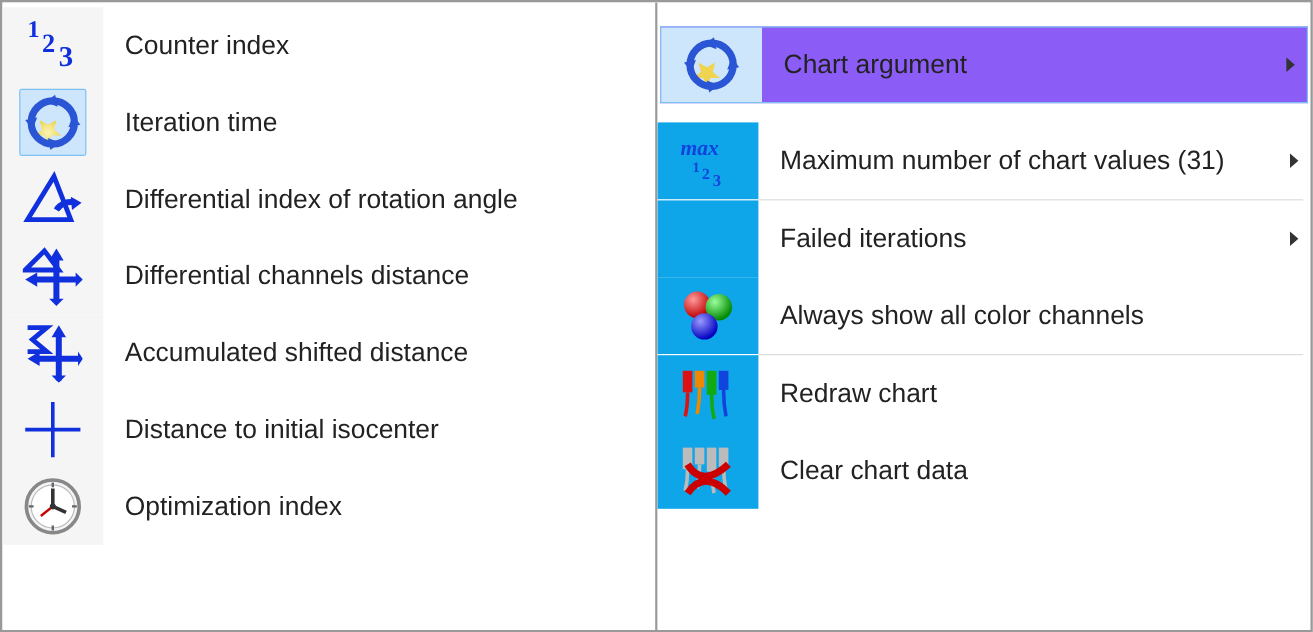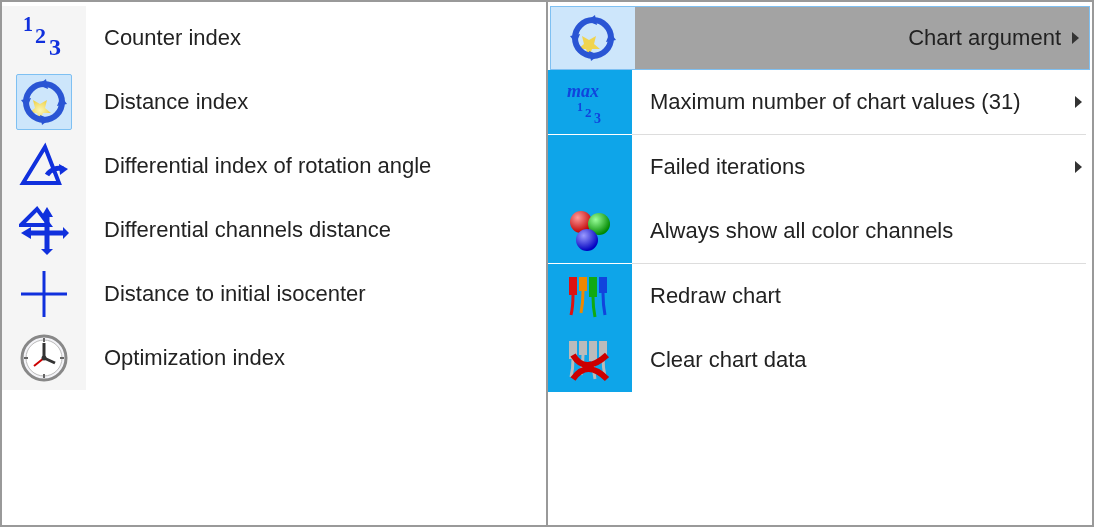--- a/index.html
+++ b/index.html
@@ -54,24 +54,23 @@
     position: absolute;
     right: 10px;
     top: 50%;
     transform: translateY(-50%);
     width: 0; height: 0;
     border-top: 6px solid transparent;
     border-bottom: 6px solid transparent;
     border-left: 7px solid #333;
   }
   .menu-item.selected {
-    background: #a3a3a3;
+    background: #8b5cf6;
     border: 1px solid #7ec0f2;
-    margin: 0 2px;
-    justify-content: space-between;
+    margin: 16px 2px;
   }
   .menu-item.selected .icon-col {
     background: #cde6fb;
   }
   .icon-selected-box {
     background: #cde6fb;
     border: 1px solid #7ec0f2;
     border-radius: 2px;
   }
   .separator {
@@ -117,21 +116,21 @@
           <polygon points="42,19 48,27 38,29" fill="#2a55d4"></polygon>
           <path d="M43 25 A18 18 0 0 1 25 43" stroke="#2a55d4" stroke-width="6" fill="none"></path>
           <polygon points="31,42 23,48 21,38" fill="#2a55d4"></polygon>
           <path d="M25 43 A18 18 0 0 1 7 25" stroke="#2a55d4" stroke-width="6" fill="none"></path>
           <polygon points="8,31 2,23 12,21" fill="#2a55d4"></polygon>
           <path d="M7 25 A18 18 0 0 1 25 7" stroke="#2a55d4" stroke-width="6" fill="none"></path>
           <polygon points="19,8 27,2 29,12" fill="#2a55d4"></polygon>
         </svg>
       </div>
     </div>
-    <span class="label">Distance index</span>
+    <span class="label">Iteration time</span>
   </div>
 
   <div class="menu-item">
     <div class="icon-col">
       <div class="icon-box">
         <svg viewBox="0 0 50 50">
           <polygon points="4,42 26,6 40,42" fill="none" stroke="#1030dd" stroke-width="4"></polygon>
           <path d="M28 34 A14 14 0 0 1 44 28" stroke="#1030dd" stroke-width="5" fill="none"></path>
           <polygon points="40,23 49,28 41,34" fill="#1030dd"></polygon>
         </svg>
@@ -151,20 +150,36 @@
           <polygon points="22,44 28,50 34,44" fill="#1030dd"></polygon>
           <line x1="10" y1="28" x2="46" y2="28" stroke="#1030dd" stroke-width="5"></line>
           <polygon points="12,22 2,28 12,34" fill="#1030dd"></polygon>
           <polygon points="44,22 50,28 44,34" fill="#1030dd"></polygon>
         </svg>
       </div>
     </div>
     <span class="label">Differential channels distance</span>
   </div>
 
+  <div class="menu-item">
+    <div class="icon-col">
+      <div class="icon-box">
+        <svg viewBox="0 0 50 50">
+          <path d="M4 4 L20 4 L8 14 L20 24 L4 24" fill="none" stroke="#1030dd" stroke-width="4"></path>
+          <line x1="30" y1="8" x2="30" y2="48" stroke="#1030dd" stroke-width="5"></line>
+          <polygon points="24,12 30,2 36,12" fill="#1030dd"></polygon>
+          <polygon points="24,44 30,50 36,44" fill="#1030dd"></polygon>
+          <line x1="12" y1="30" x2="48" y2="30" stroke="#1030dd" stroke-width="5"></line>
+          <polygon points="14,24 4,30 14,36" fill="#1030dd"></polygon>
+          <polygon points="46,24 50,30 46,36" fill="#1030dd"></polygon>
+        </svg>
+      </div>
+    </div>
+    <span class="label">Accumulated shifted distance</span>
+  </div>
 
   <div class="menu-item">
     <div class="icon-col">
       <div class="icon-box">
         <svg viewBox="0 0 50 50">
           <line x1="25" y1="2" x2="25" y2="48" stroke="#1030dd" stroke-width="3"></line>
           <line x1="2" y1="25" x2="48" y2="25" stroke="#1030dd" stroke-width="3"></line>
         </svg>
       </div>
     </div>

